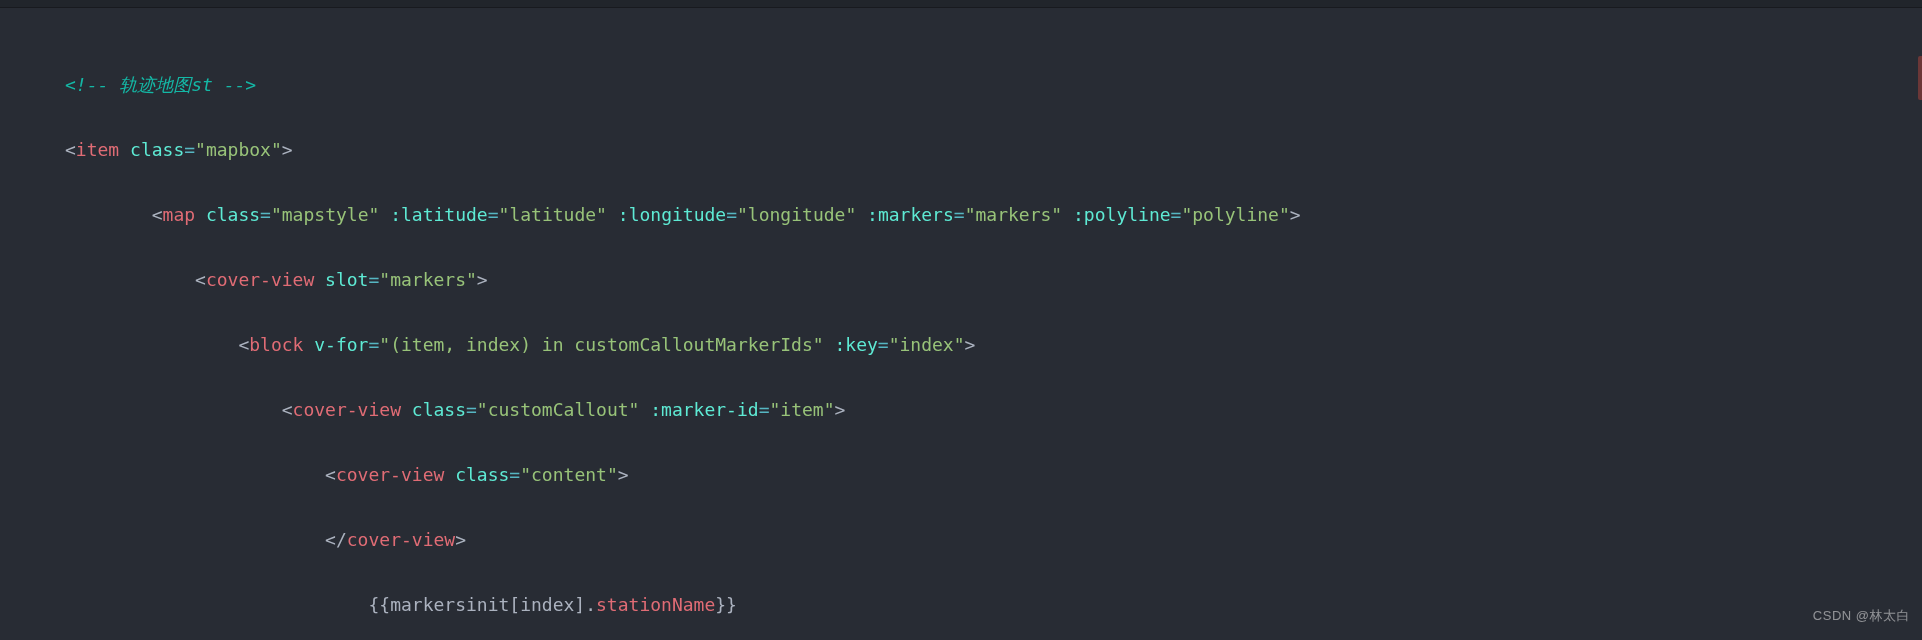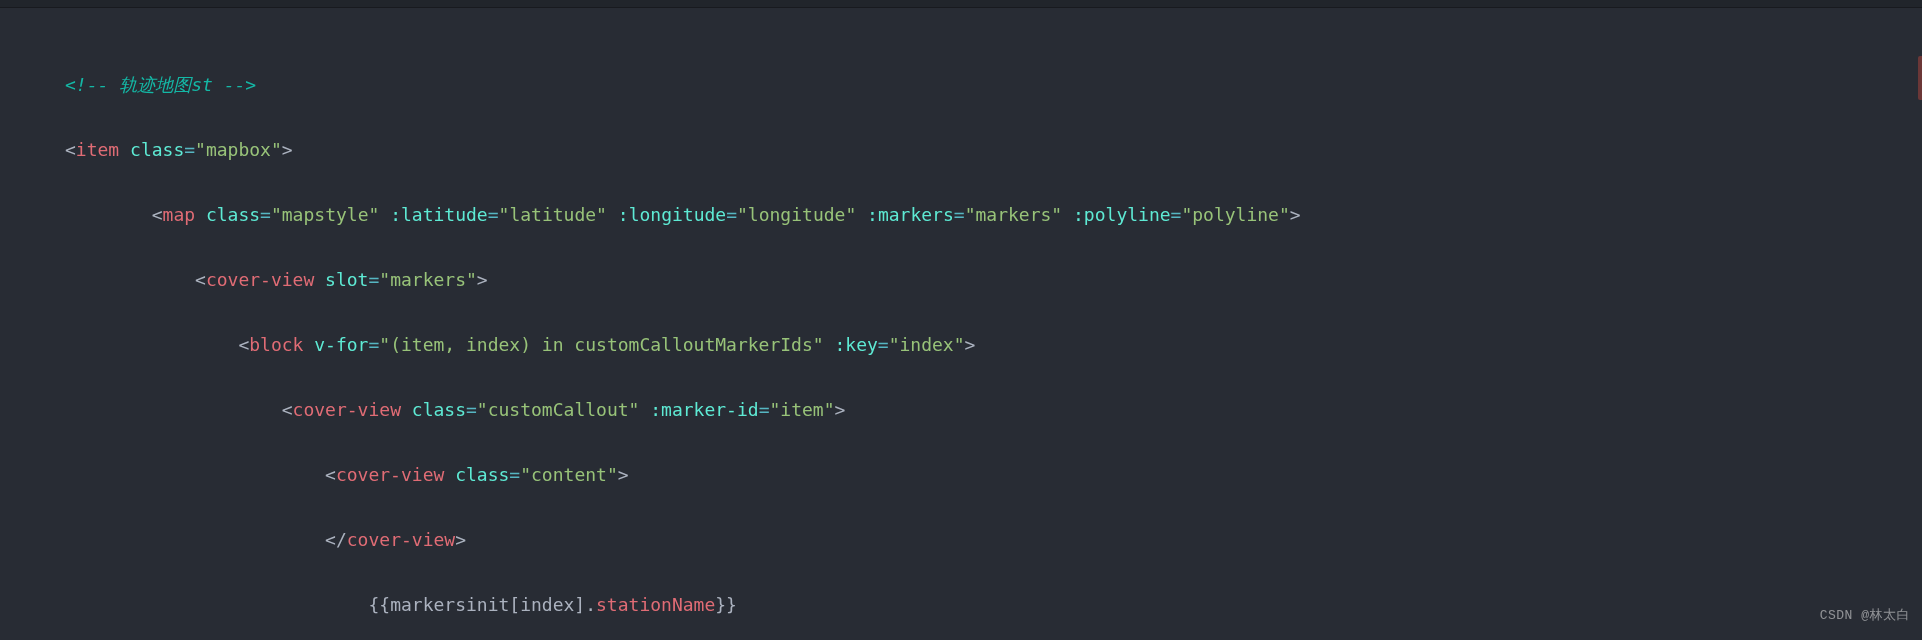--- a/index.html
+++ b/index.html
@@ -31,21 +31,21 @@
   .c-op      { color: #56b6c2; }
   .c-str     { color: #98c379; }
   .c-text    { color: #abb2bf; }
   .c-prop    { color: #e06c75; }
 
   .watermark {
     position: absolute;
     right: 12px;
     bottom: 8px;
     color: rgba(230,230,230,0.55);
-    font-family: Liberation Mono, monospace;
+    font-family: Liberation Sans, sans-serif;
     font-size: 13px;
     letter-spacing: 0.5px;
     text-align: right;
   }
   .side-accent {
     position: absolute;
     right: 0;
     top: 56px;
     width: 4px;
     height: 44px;

